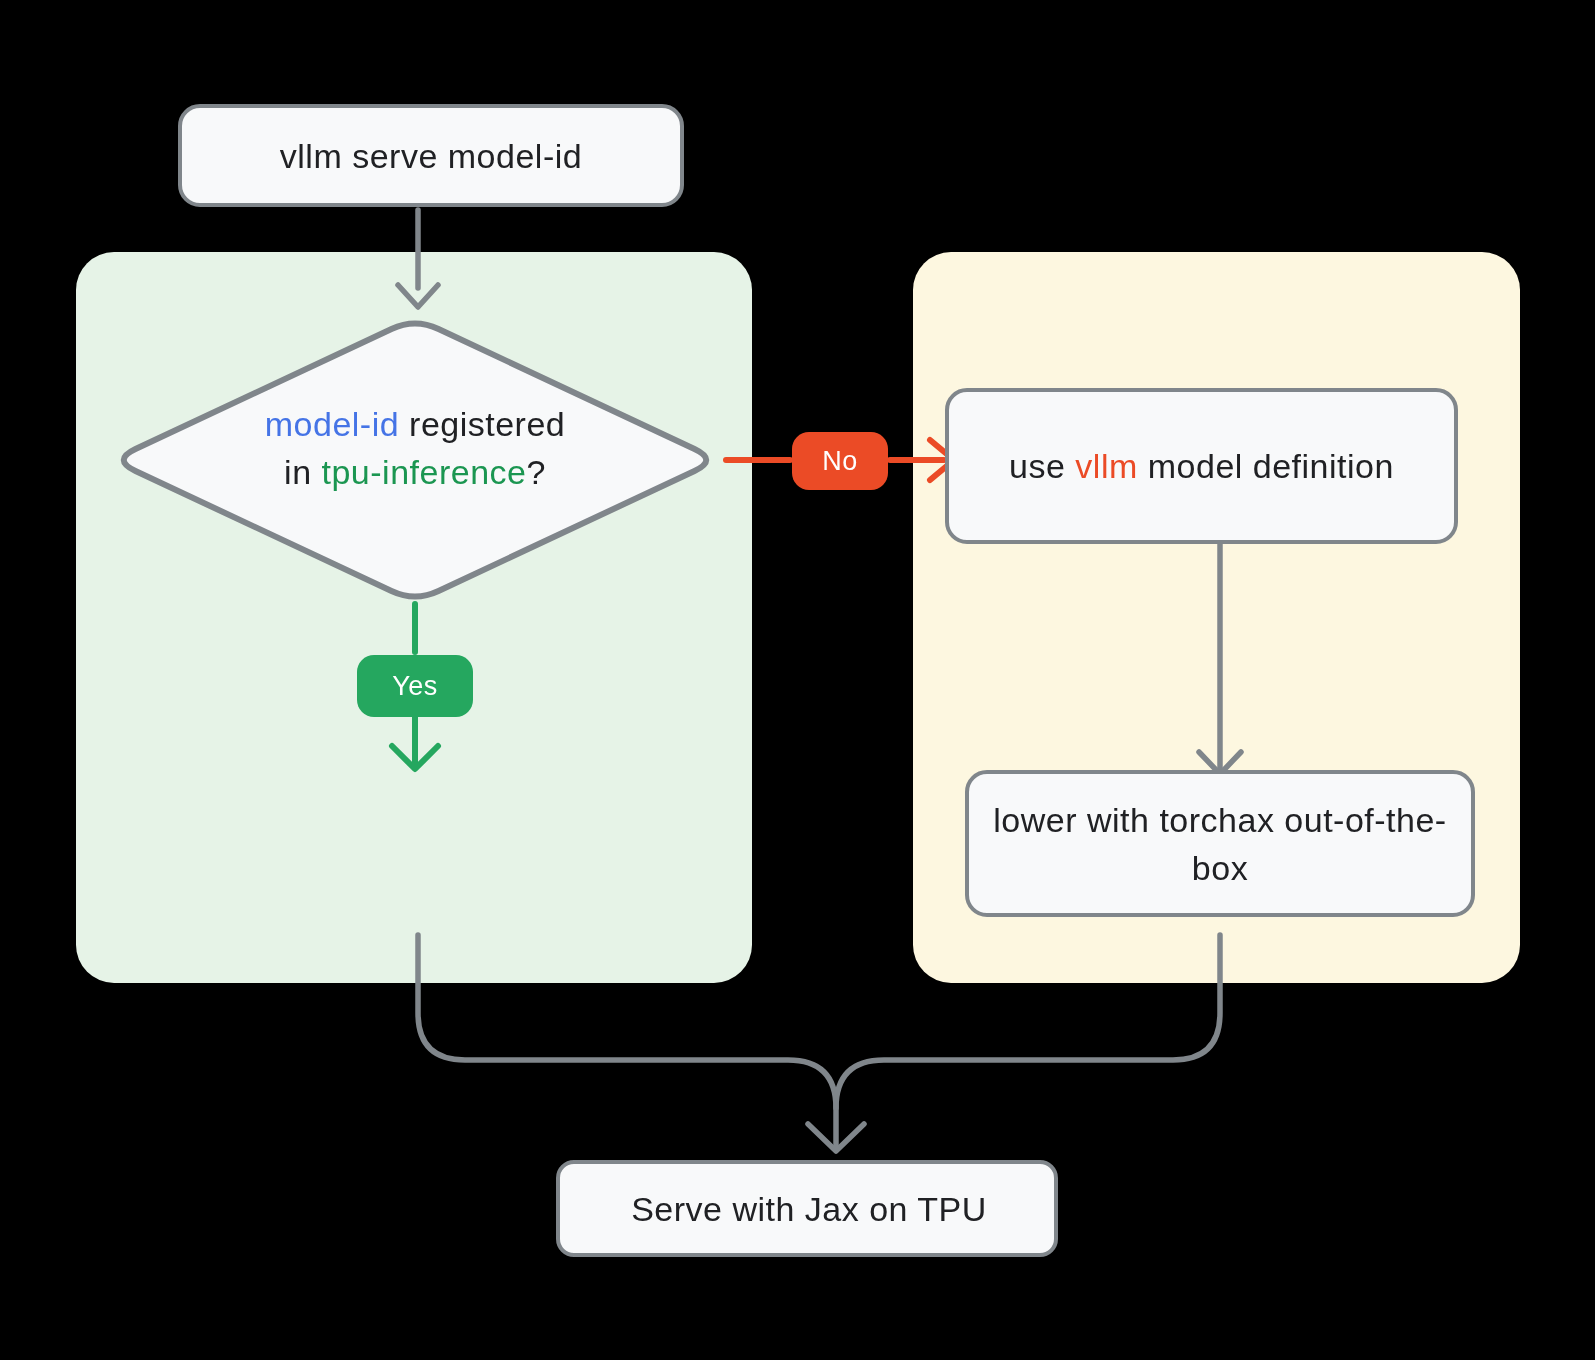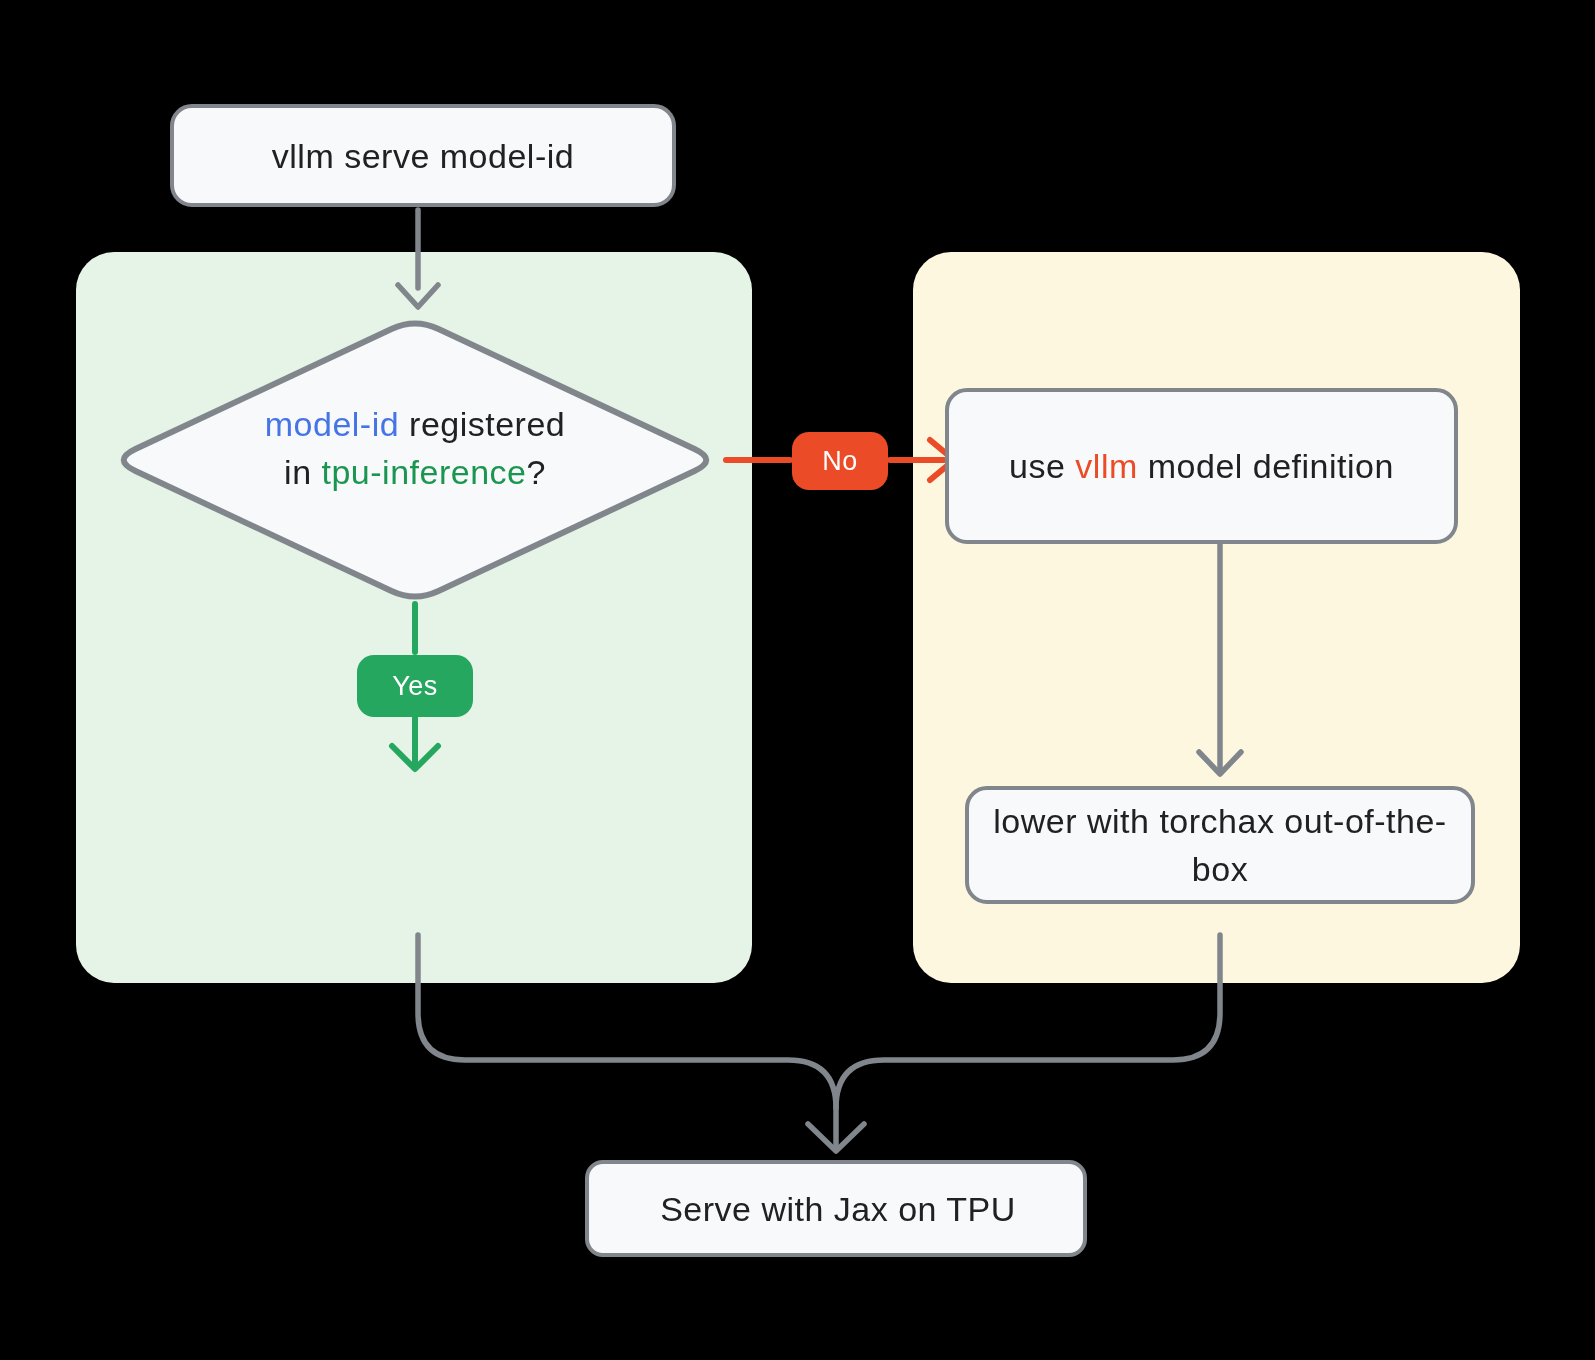--- a/index.html
+++ b/index.html
@@ -61,42 +61,42 @@
     <path class="wire green" d="M 392 746 L 415 769 L 438 746"></path>
 
     <path class="wire" d="M 1220 544 V 770"></path>
     <path class="wire" d="M 1199 752 L 1220 774 L 1241 752"></path>
 
     <path class="wire" d="M 418 935 V 1013 Q 418 1060 465 1060 L 788 1060 Q 836 1060 836 1108 V 1146"></path>
     <path class="wire" d="M 1220 935 V 1013 Q 1220 1060 1173 1060 L 884 1060 Q 836 1060 836 1108"></path>
     <path class="wire" d="M 808 1124 L 836 1151 L 864 1124"></path>
   </svg>
 
-  <div class="node" style="left:170px;top:104px;width:506px;height:103px;">
+  <div class="node" style="left:178px;top:104px;width:506px;height:103px;">
     <span>vllm serve model-id</span>
   </div>
 
   <div class="diamond-text" style="left:115px;top:400px;width:600px;">
     <div><span class="c-blue">model-id</span><span> registered</span></div>
     <div><span>in </span><span class="c-green">tpu-inference</span><span>?</span></div>
   </div>
 
   <div class="badge yes">
     <span>Yes</span>
   </div>
   <div class="badge no">
     <span>No</span>
   </div>
 
 
   <div class="node" style="left:945px;top:388px;width:513px;height:156px;">
     <span><span>use </span><span class="c-orange">vllm</span><span> model definition</span></span>
   </div>
 
-  <div class="node" style="left:965px;top:786px;width:510px;height:118px;">
+  <div class="node" style="left:965px;top:770px;width:510px;height:147px;">
     <span>lower with torchax out-of-the-box</span>
   </div>
 
-  <div class="node" style="left:585px;top:1160px;width:502px;height:97px;border-radius:18px;padding-left:24px;">
+  <div class="node" style="left:556px;top:1160px;width:502px;height:97px;border-radius:18px;padding-left:24px;">
     <span>Serve with Jax on TPU</span>
   </div>
 
 </div>
 
 </body></html>

